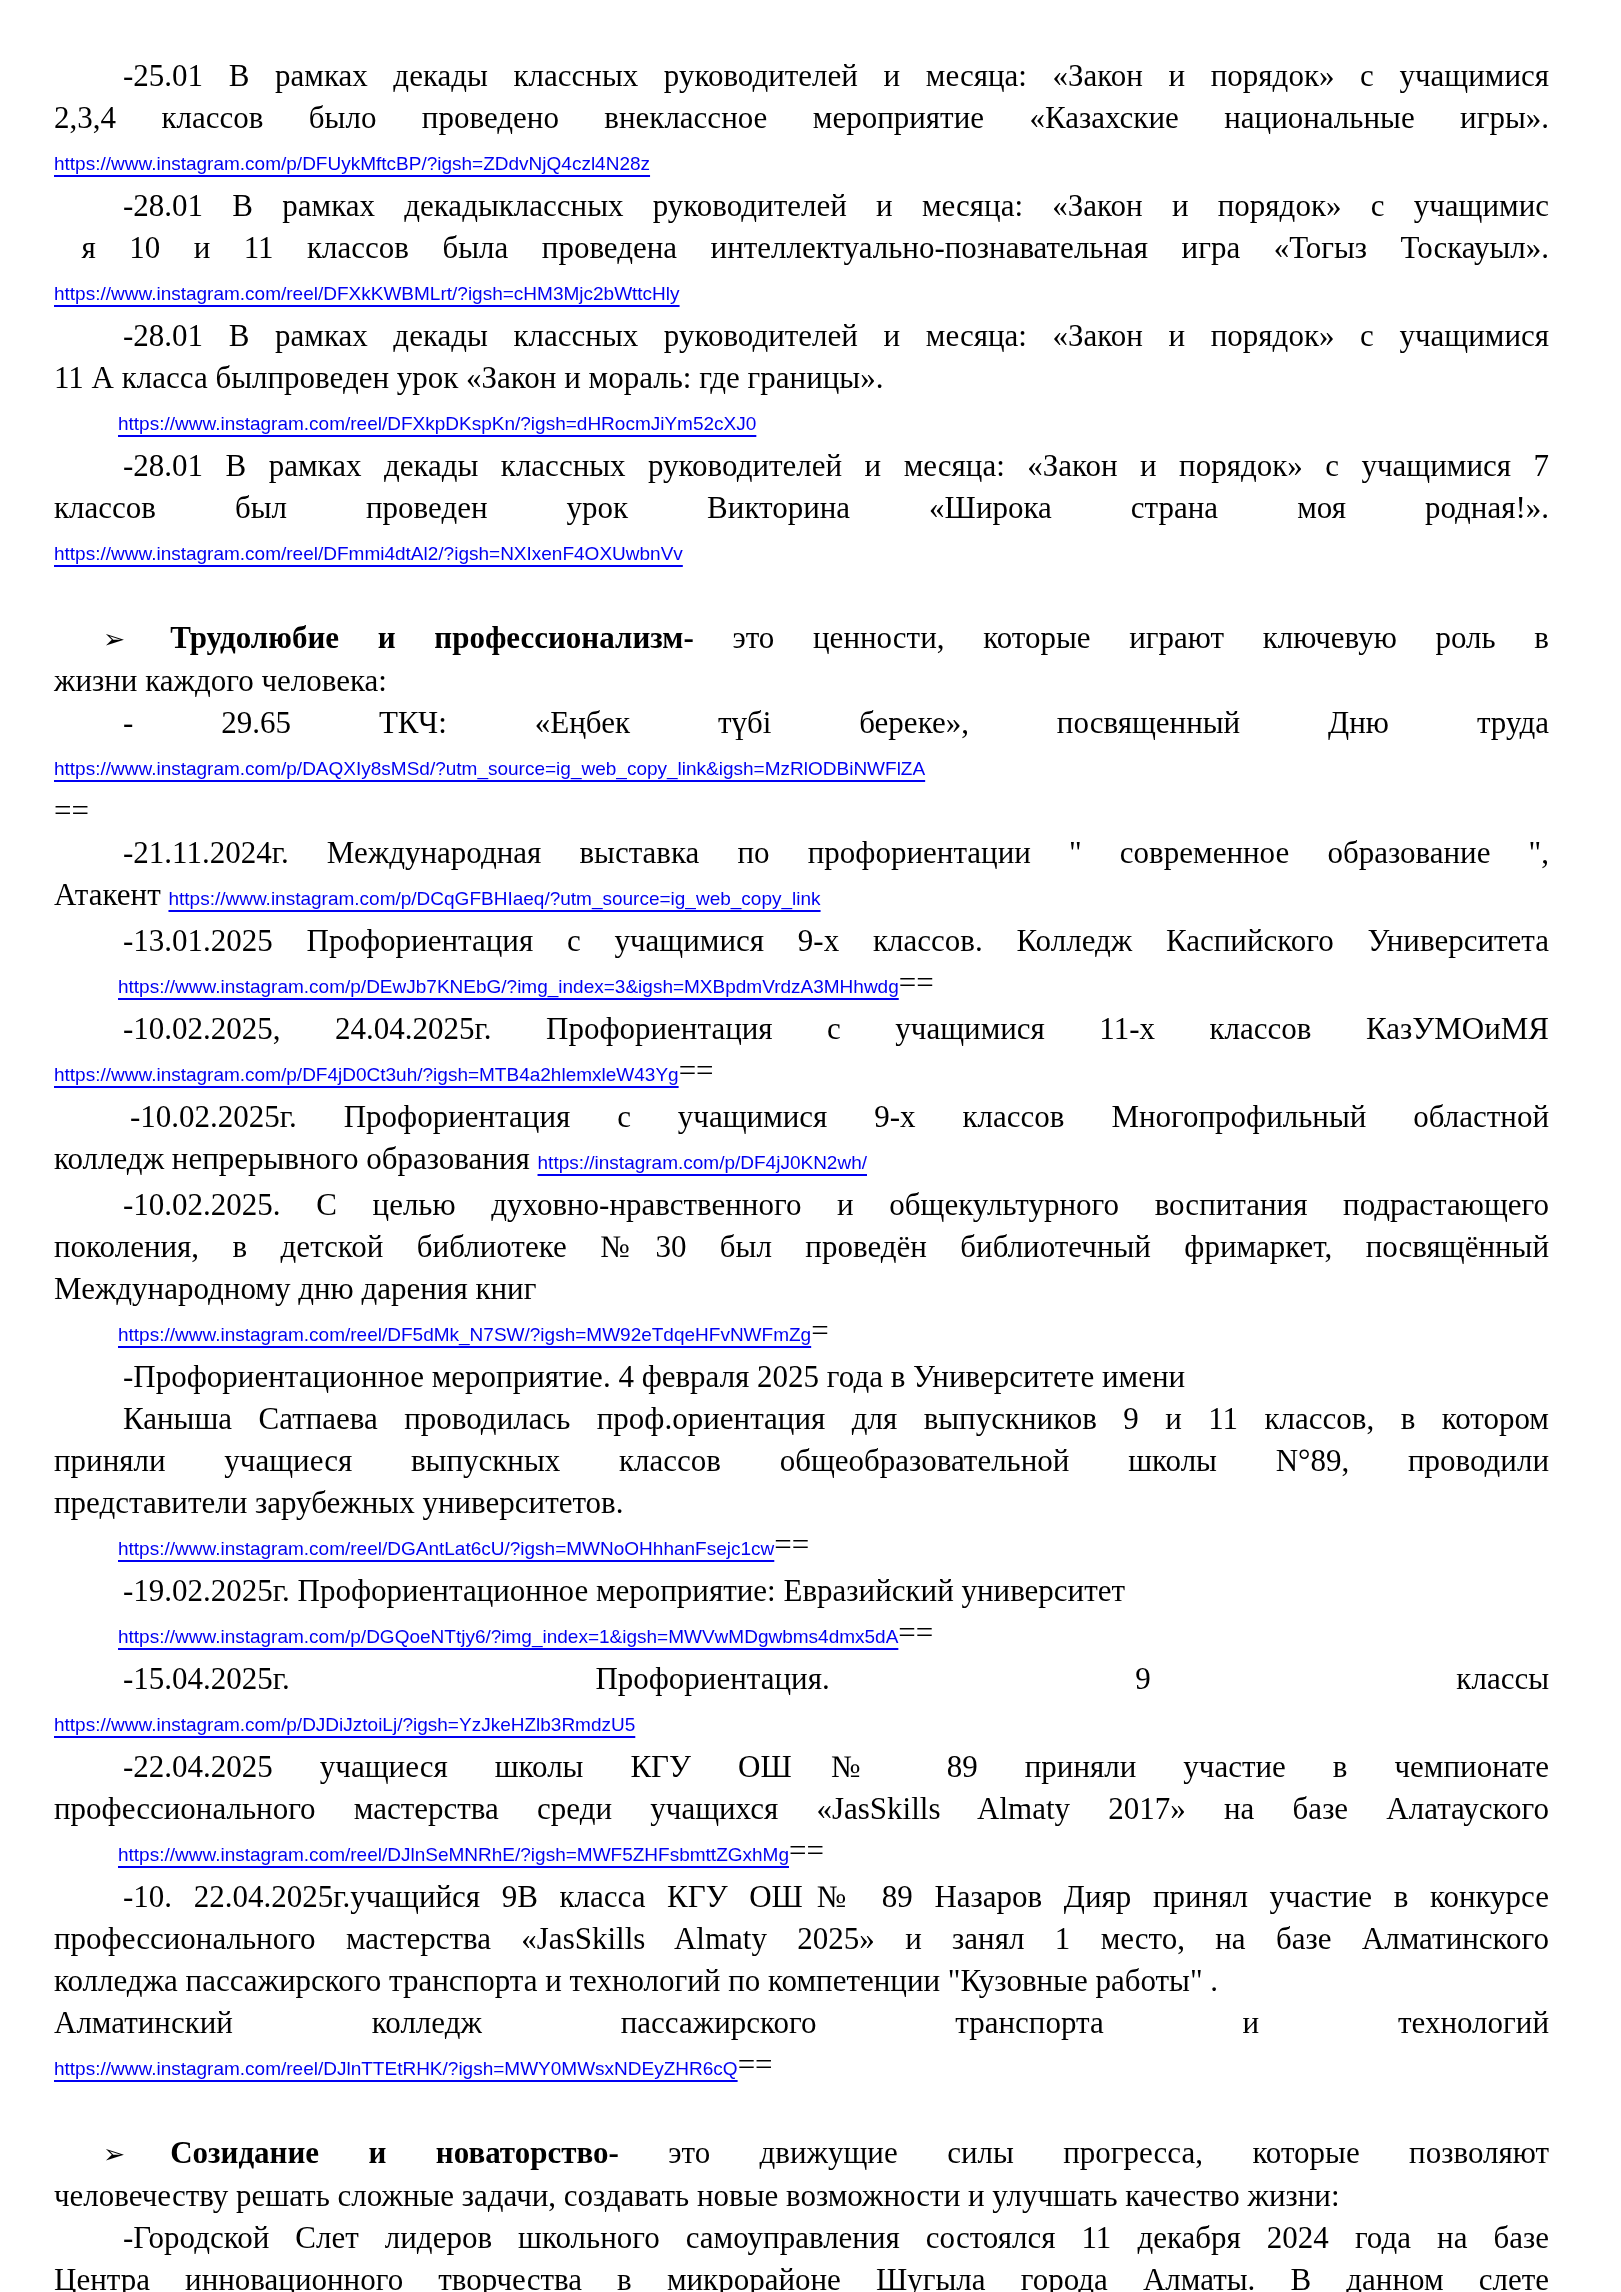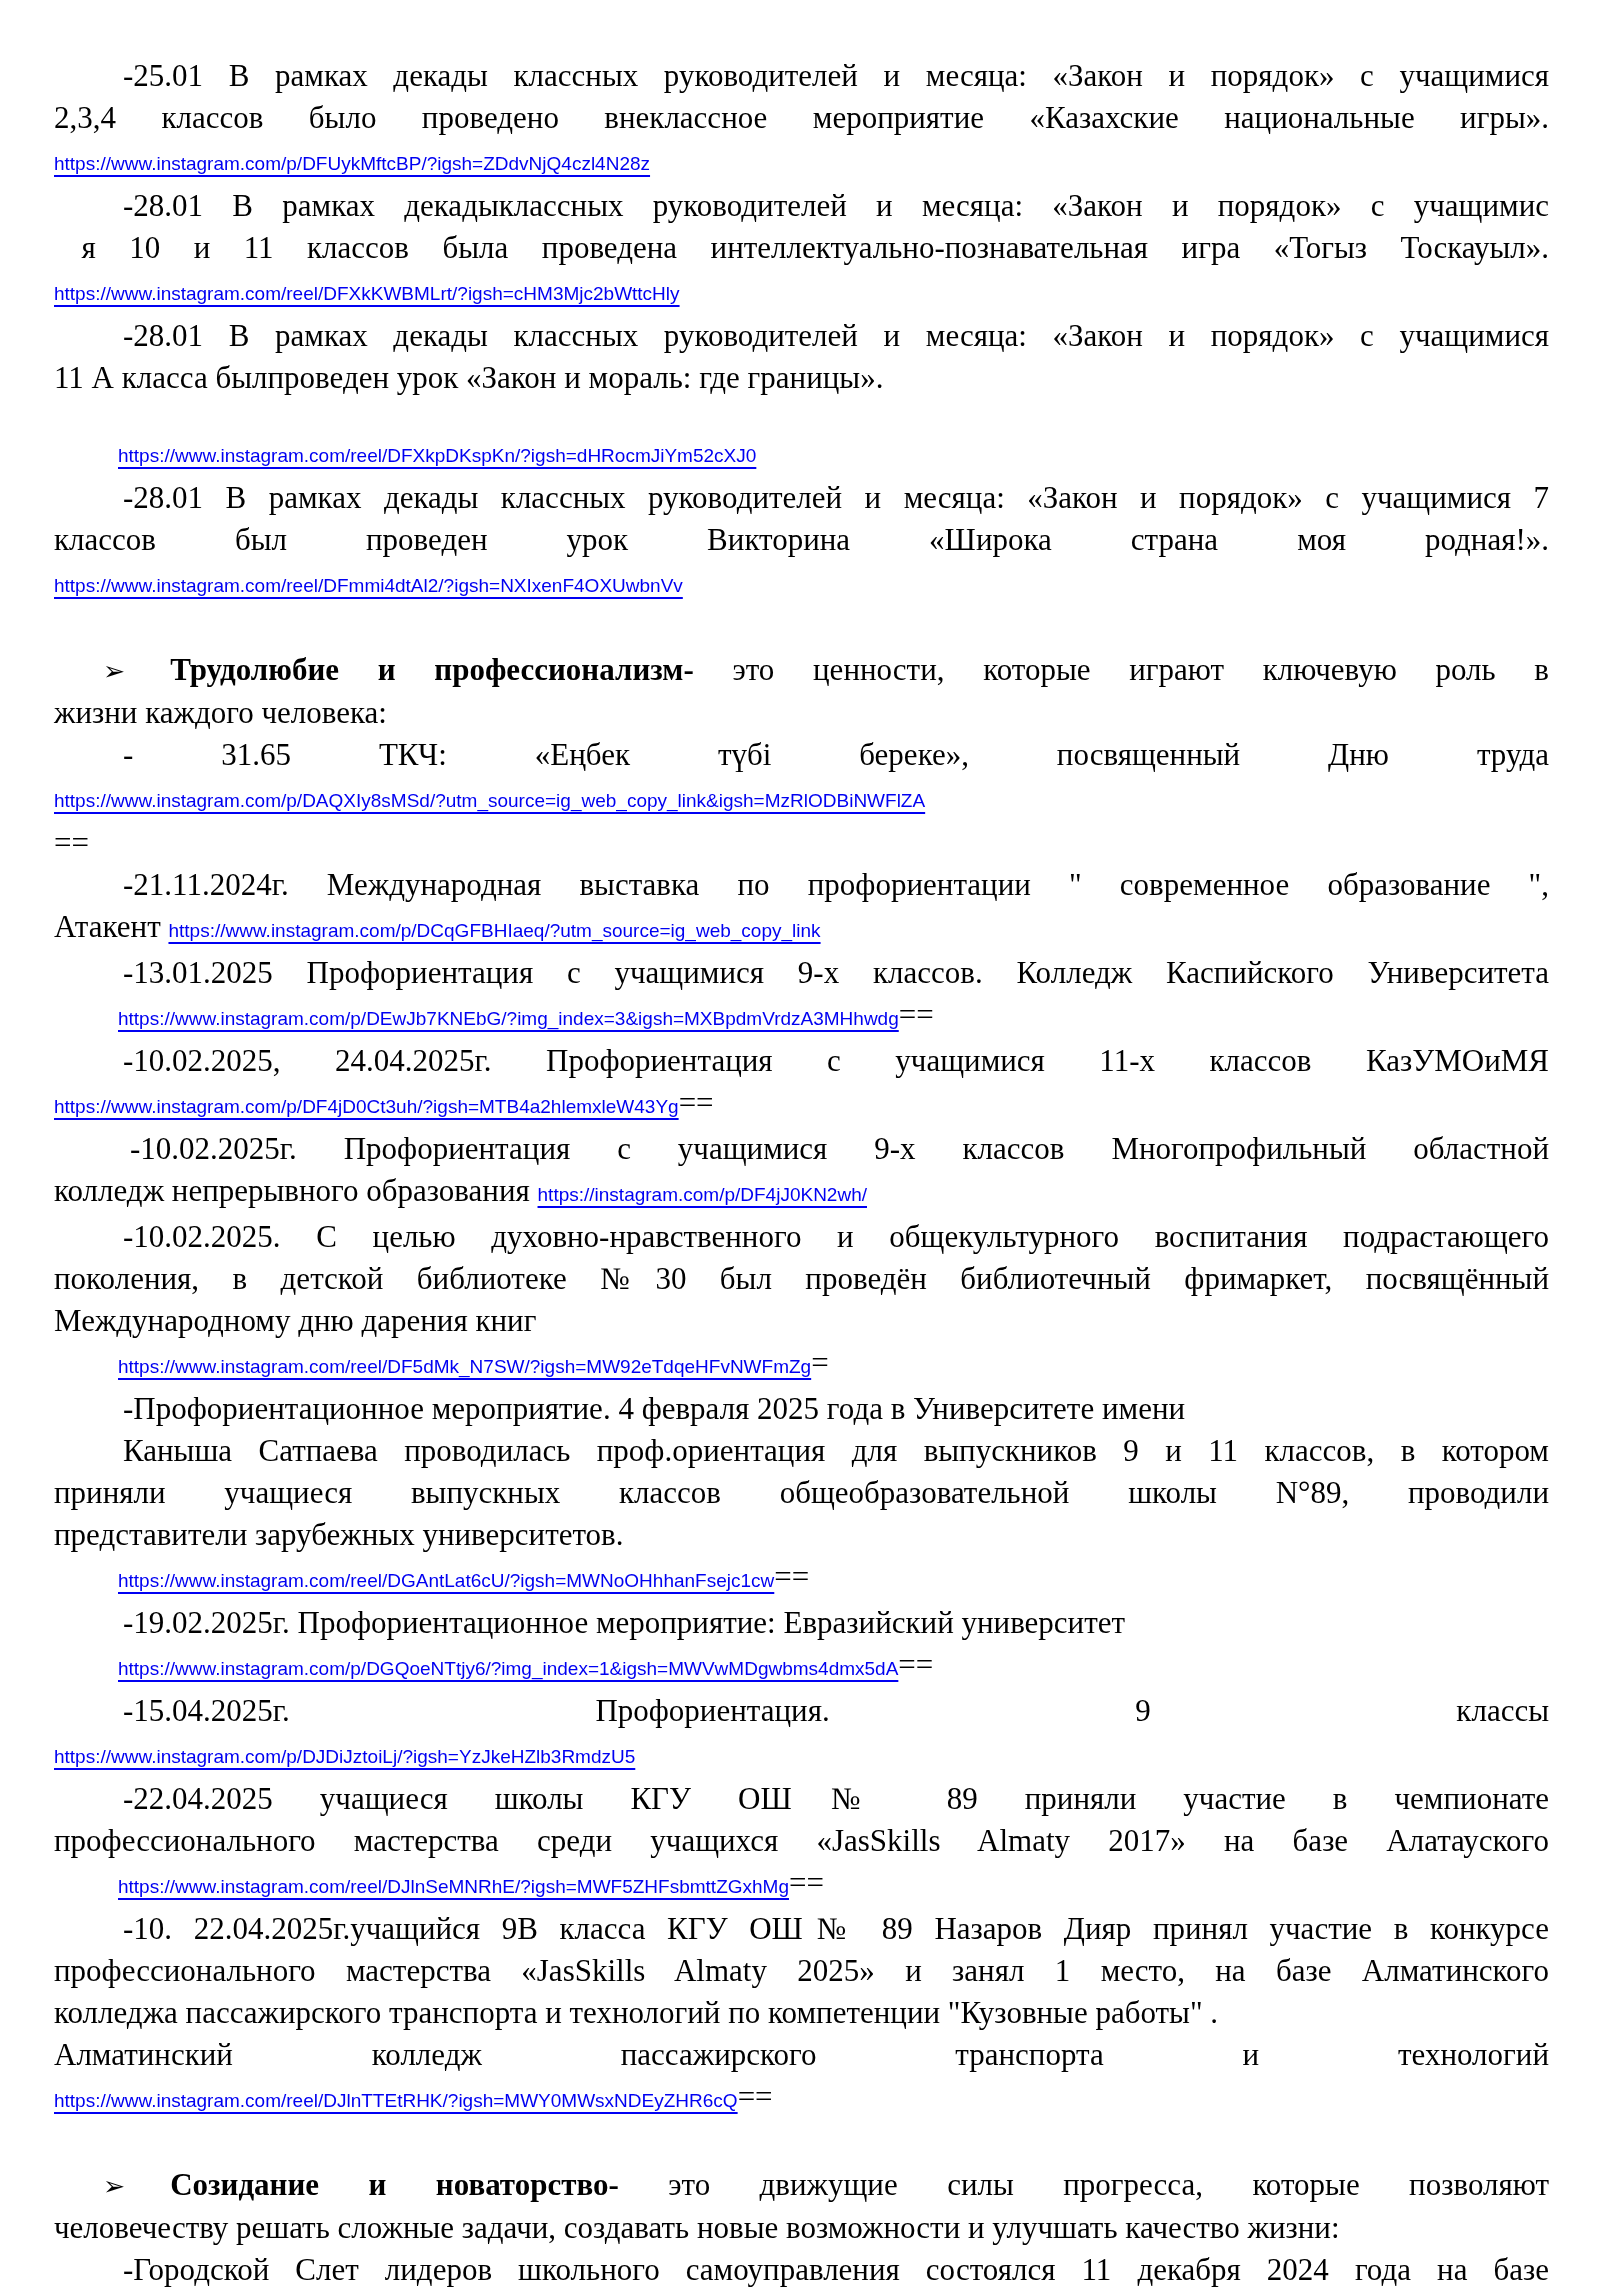--- a/index.html
+++ b/index.html
@@ -41,28 +41,28 @@
 
 <div id="page">
     <div class="line stretch" style="padding-left: 69px;"><span class="body">-25.01 В рамках декады классных руководителей и месяца: «Закон и порядок» с учащимися</span></div>
     <div class="line stretch"><span class="body">2,3,4 классов было проведено внеклассное мероприятие «Казахские национальные игры».</span></div>
     <div class="line plain"><a class="lnk" href="#">https://www.instagram.com/p/DFUykMftcBP/?igsh=ZDdvNjQ4czl4N28z</a></div>
     <div class="line stretch" style="padding-left: 69px;"><span class="body">-28.01 В рамках декадыклассных руководителей и месяца: «Закон и порядок» с учащимис</span></div>
     <div class="line stretch" style="padding-left: 27.4px;"><span class="body">я 10 и 11 классов была проведена интеллектуально-познавательная игра «Тогыз Тоскауыл».</span></div>
     <div class="line plain"><a class="lnk" href="#">https://www.instagram.com/reel/DFXkKWBMLrt/?igsh=cHM3Mjc2bWttcHly</a></div>
     <div class="line stretch" style="padding-left: 69px;"><span class="body">-28.01 В рамках декады классных руководителей и месяца: «Закон и порядок» с учащимися</span></div>
     <div class="line plain"><span class="body">11 А класса былпроведен урок «Закон и мораль: где границы».</span></div>
-    <div class="line plain" style="padding-left: 64px; margin-top: 32px;"><a class="lnk" href="#">https://www.instagram.com/reel/DFXkpDKspKn/?igsh=dHRocmJiYm52cXJ0</a></div>
+    <div class="line plain" style="padding-left: 64px;"><a class="lnk" href="#">https://www.instagram.com/reel/DFXkpDKspKn/?igsh=dHRocmJiYm52cXJ0</a></div>
     <div class="line stretch" style="padding-left: 69px;"><span class="body">-28.01 В рамках декады классных руководителей и месяца: «Закон и порядок» с учащимися 7</span></div>
     <div class="line stretch"><span class="body">классов был проведен урок Викторина «Широка страна моя родная!».</span></div>
     <div class="line plain"><a class="lnk" href="#">https://www.instagram.com/reel/DFmmi4dtAl2/?igsh=NXIxenF4OXUwbnVv</a></div>
     <div class="line spacer"></div>
     <div class="line stretch" style="padding-left: 49px;"><span class="bullet">➢</span><span class="bold">Трудолюбие и профессионализм-</span><span class="body"> это ценности, которые играют ключевую роль в</span></div>
     <div class="line plain"><span class="body">жизни каждого человека:</span></div>
-    <div class="line stretch" style="padding-left: 69px;"><span class="body">- 31.65 ТКЧ: «Еңбек түбі береке», посвященный Дню труда</span></div>
+    <div class="line stretch" style="padding-left: 69px;"><span class="body">- 29.65 ТКЧ: «Еңбек түбі береке», посвященный Дню труда</span></div>
     <div class="line plain"><a class="lnk" href="#">https://www.instagram.com/p/DAQXIy8sMSd/?utm_source=ig_web_copy_link&amp;igsh=MzRlODBiNWFlZA</a></div>
     <div class="line plain"><span class="body">==</span></div>
     <div class="line stretch" style="padding-left: 69px;"><span class="body">-21.11.2024г. Международная выставка по профориентации " современное образование ",</span></div>
     <div class="line plain"><span class="body">Атакент </span><a class="lnk" href="#">https://www.instagram.com/p/DCqGFBHIaeq/?utm_source=ig_web_copy_link</a></div>
     <div class="line stretch" style="padding-left: 69px;"><span class="body">-13.01.2025 Профориентация с учащимися 9-х классов. Колледж Каспийского Университета</span></div>
     <div class="line plain" style="padding-left: 64px;"><a class="lnk" href="#">https://www.instagram.com/p/DEwJb7KNEbG/?img_index=3&amp;igsh=MXBpdmVrdzA3MHhwdg</a><span class="body">==</span></div>
     <div class="line stretch" style="padding-left: 69px;"><span class="body">-10.02.2025, 24.04.2025г. Профориентация с учащимися 11-х классов КазУМОиМЯ</span></div>
     <div class="line plain"><a class="lnk" href="#">https://www.instagram.com/p/DF4jD0Ct3uh/?igsh=MTB4a2hlemxleW43Yg</a><span class="body">==</span></div>
     <div class="line stretch" style="padding-left: 76px;"><span class="body">-10.02.2025г. Профориентация с учащимися 9-х классов Многопрофильный областной</span></div>
     <div class="line plain"><span class="body">колледж непрерывного образования </span><span class="body">  </span><a class="lnk" href="#">https://instagram.com/p/DF4jJ0KN2wh/</a></div>

